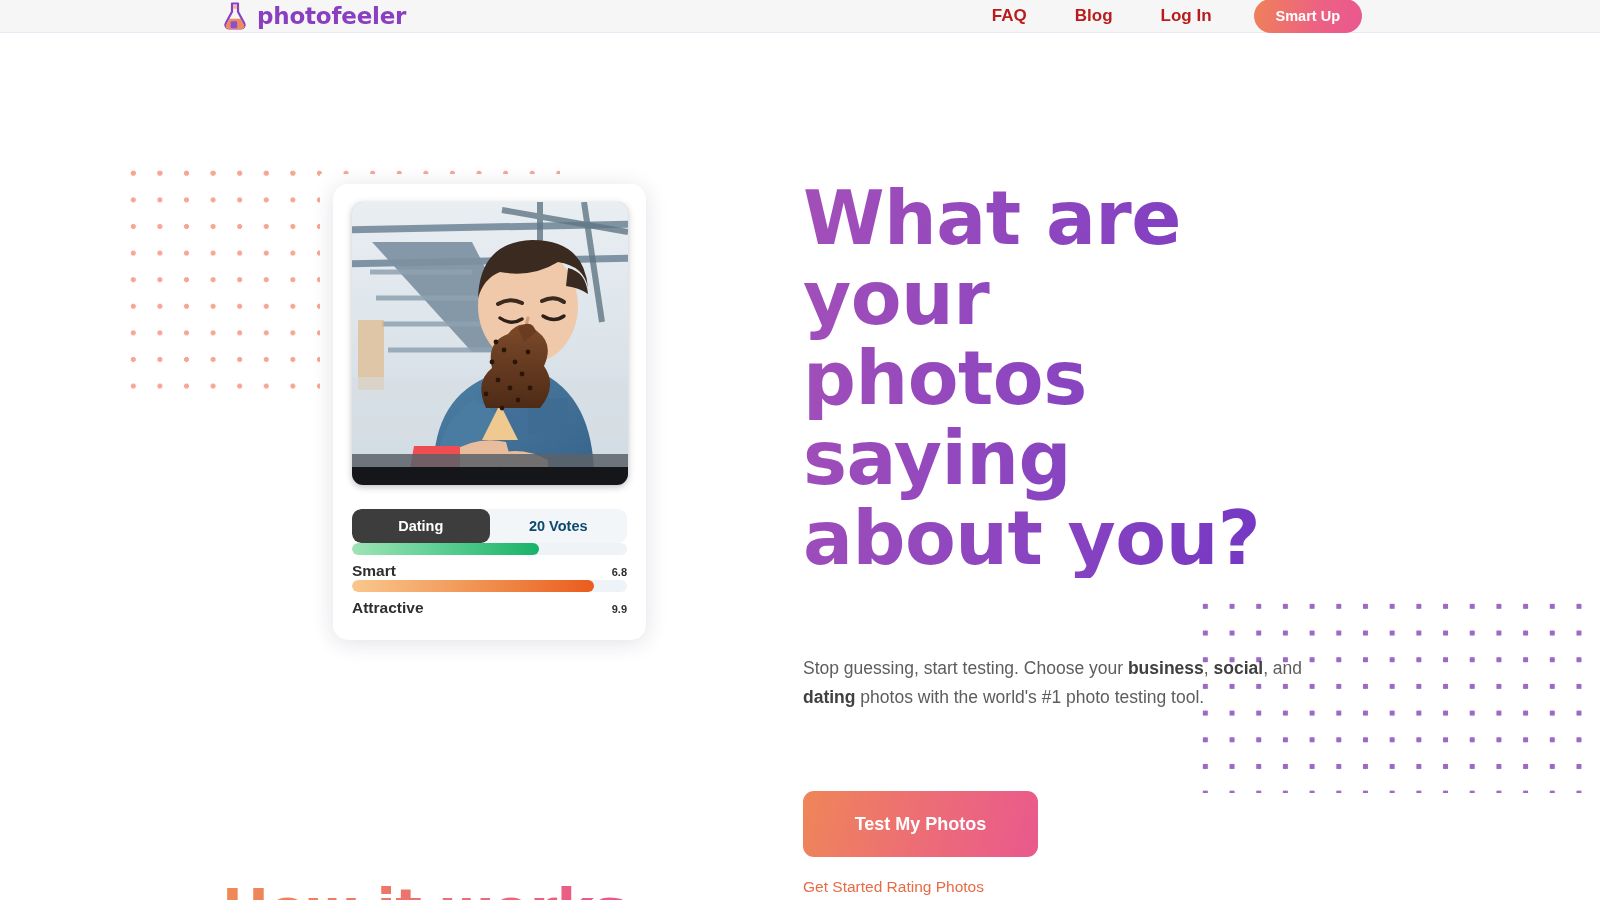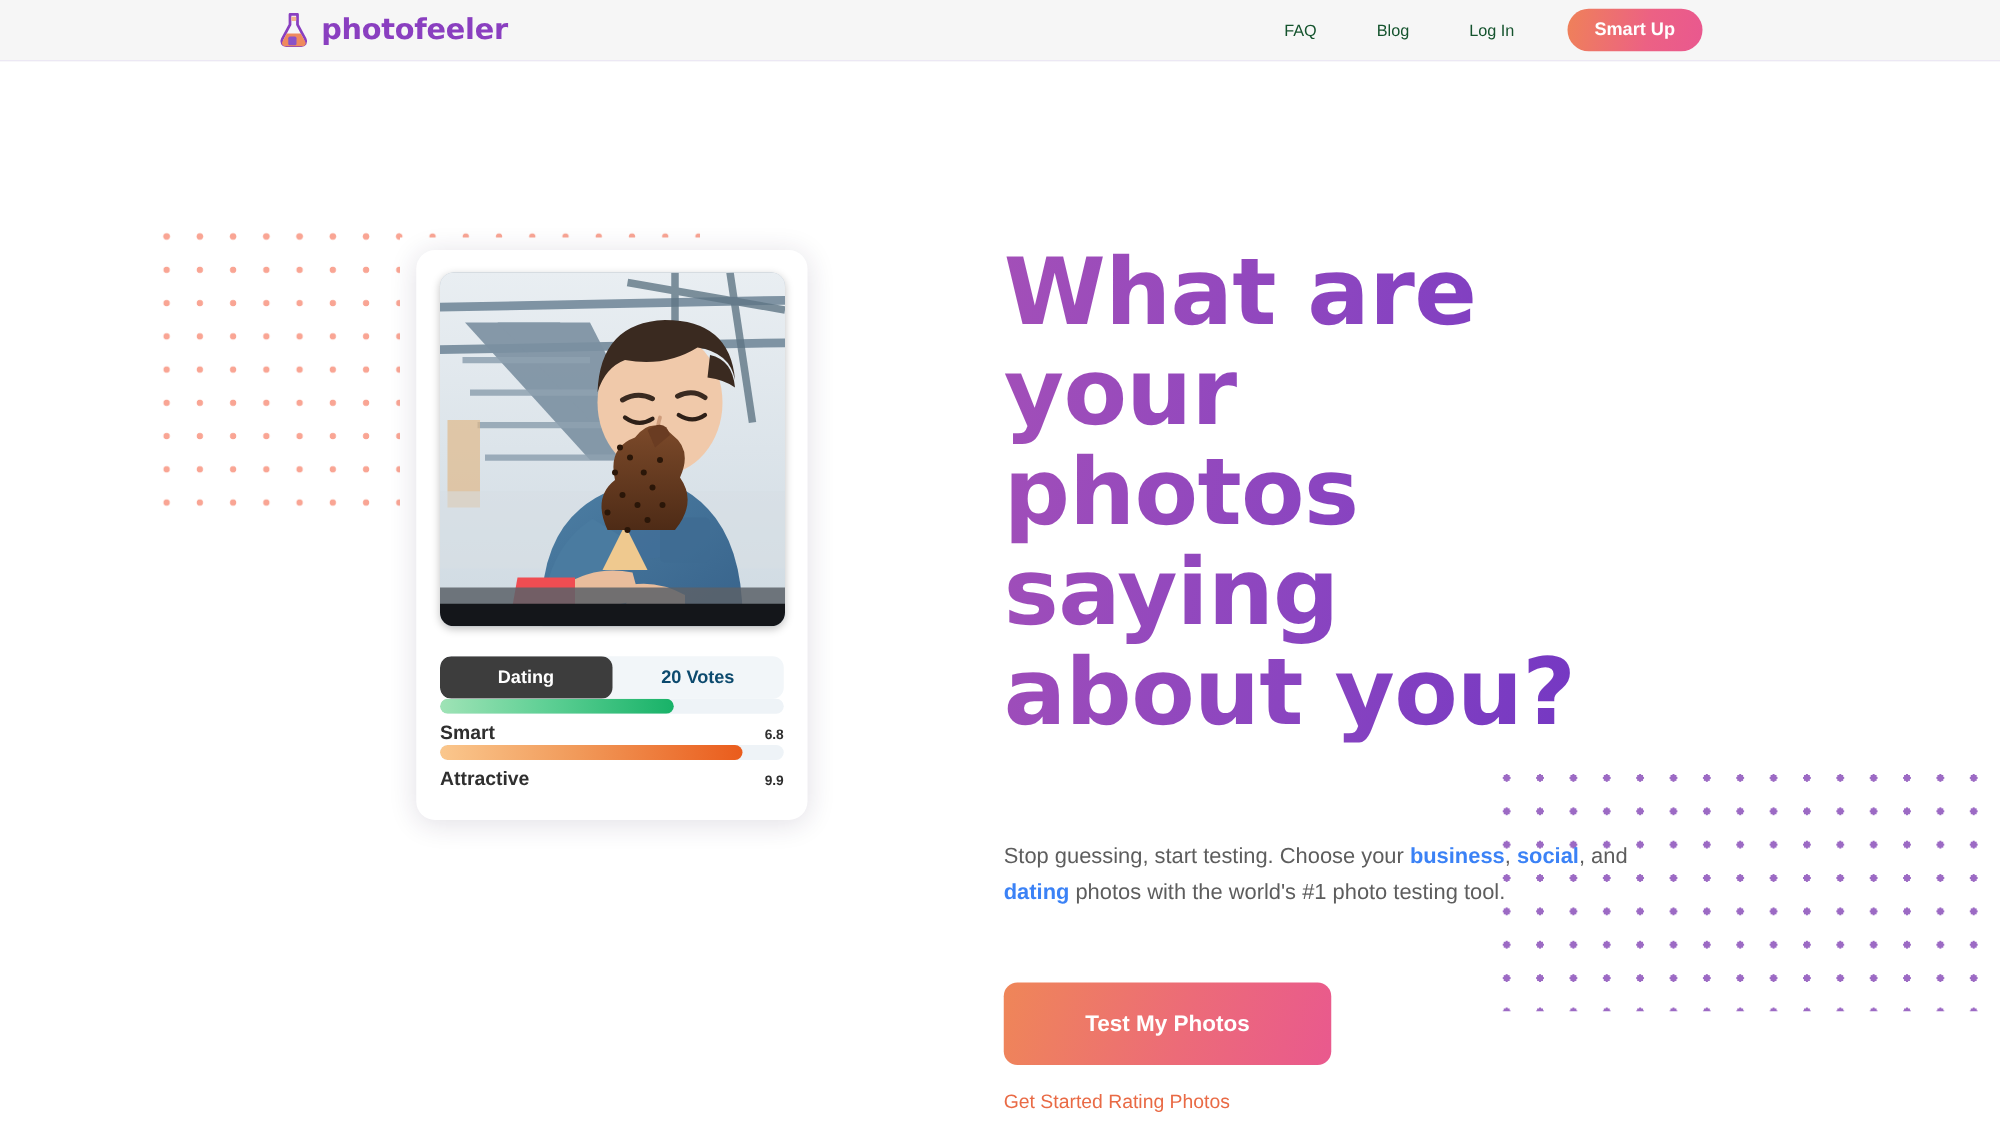--- a/index.html
+++ b/index.html
@@ -6,21 +6,21 @@
   html, body {
     width: 1600px; height: 900px;
     background: #ffffff;
     font-family: "Liberation Sans", sans-serif;
     overflow: hidden;
   }
 
   
   .header {
     position: relative;
-    height: 49px;
+    height: 33px;
     background: #f6f6f6;
     border-bottom: 1px solid #ece8f4;
     display: flex;
     align-items: center;
     padding-left: 32px;
   }
   .logo-wrap {
     position: absolute;
     left: 222px;
     display: flex;
@@ -37,23 +37,23 @@
     font-family: "DejaVu Sans", sans-serif;
   }
   .nav {
     position: absolute;
     right: 238px;
     display: flex;
     align-items: center;
     gap: 0px;
   }
   .nav-link {
-    font-size: 13px;
-    font-weight: 400;
-    color: #14532d;
+    font-size: 17px;
+    font-weight: 700;
+    color: #b91c1c;
     text-decoration: none;
     padding: 6px 24px;
     white-space: nowrap;
   }
   .signup-btn {
     margin-left: 18px;
     padding: 9px 22px;
     border-radius: 20px;
     border: none;
     color: #ffffff;
@@ -182,25 +182,25 @@
     -webkit-text-fill-color: transparent;
     white-space: pre-line;
   }
   .subtitle {
     margin-top: 76px;
     font-size: 17.5px;
     line-height: 29px;
     color: #5d5d5d;
     max-width: 510px;
   }
-  .subtitle b { color: #3b82f6; font-weight: 700; }
+  .subtitle b { color: #404040; font-weight: 700; }
   .cta-btn {
     display: block;
-    margin-top: 58px;
-    width: 262px; height: 66px;
+    margin-top: 79px;
+    width: 235px; height: 66px;
     border: none;
     border-radius: 11px;
     color: #ffffff;
     font-size: 18px;
     font-weight: 700;
     cursor: pointer;
     background: linear-gradient(105deg, #ef8658 0%, #ec6b78 55%, #e9598e 100%);
     font-family: "Liberation Sans", sans-serif;
   }
   .cta-link {

